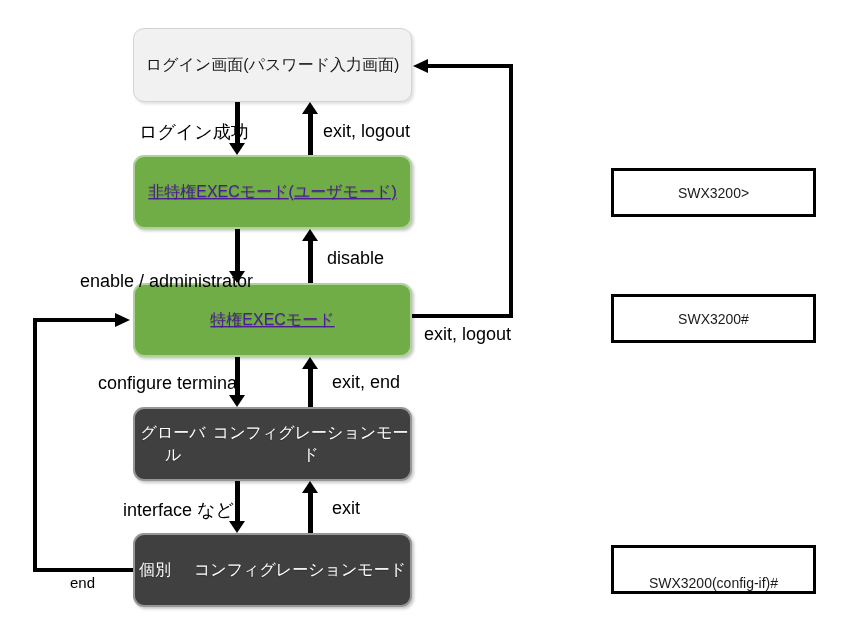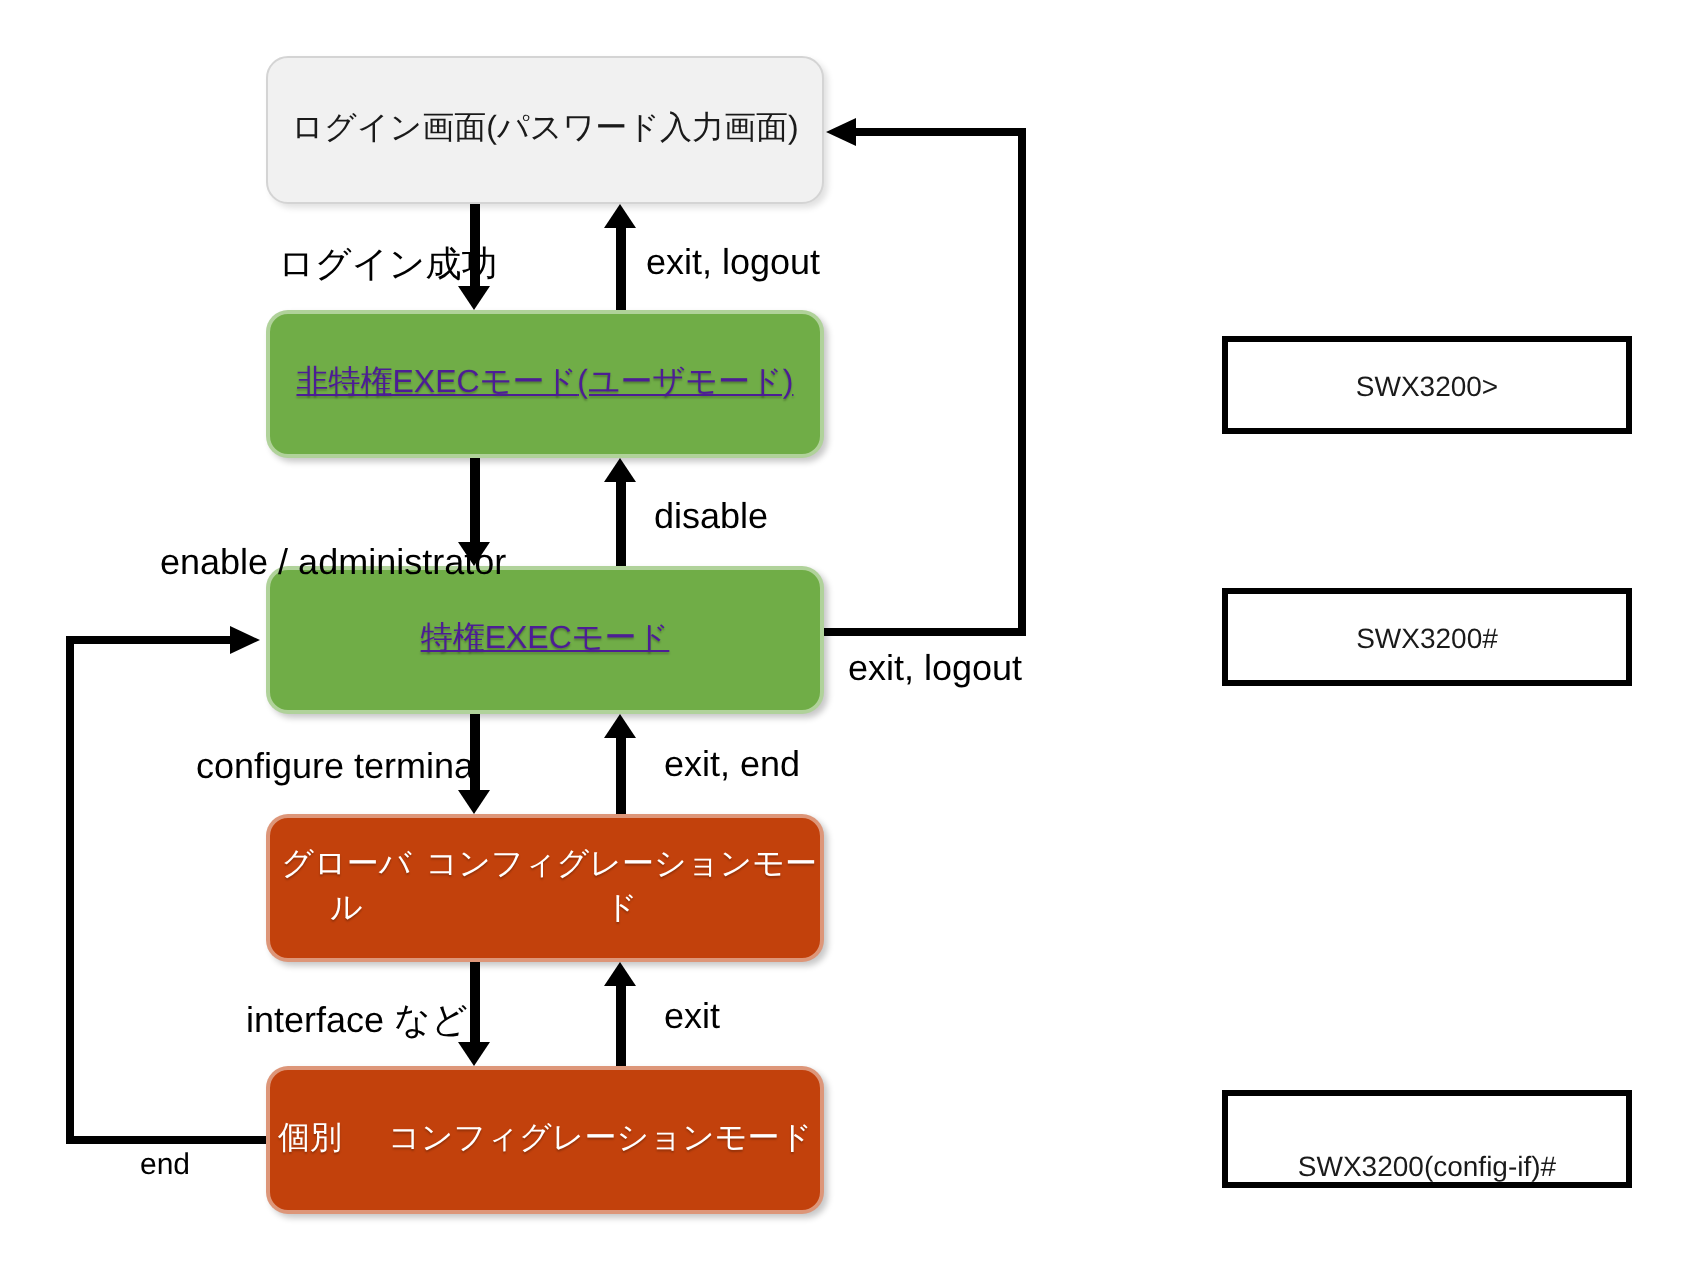--- a/index.html
+++ b/index.html
@@ -15,21 +15,21 @@
   }
   .mode-login{
     background:#f1f1f1;border:1px solid #d4d4d4;color:#1a1a1a;
     box-shadow:2px 2px 3px rgba(0,0,0,0.12);
   }
   .mode-exec{
     background:#70ad47;border:2px solid rgba(255,255,255,0.45);color:#4c1d95;
     box-shadow:2px 2px 3px rgba(0,0,0,0.22);text-shadow:0 1px 1px rgba(0,0,0,0.25);text-decoration:underline;
   }
   .mode-config{
-    background:#c2410c;border:2px solid rgba(255,255,255,0.45);color:#ffffff;
+    background:#404040;border:2px solid rgba(255,255,255,0.45);color:#ffffff;
     box-shadow:2px 2px 3px rgba(0,0,0,0.22);text-shadow:0 1px 1px rgba(0,0,0,0.25);
   }
   
   .prompt-box{
     position:absolute;left:611px;width:205px;height:49px;background:#ffffff;
     border:3px solid #000000;box-sizing:border-box;display:flex;align-items:center;
     justify-content:center;font-size:14px;color:#1a1a1a;
   }
   
   .shaft-v{position:absolute;width:5px;background:#000;}

